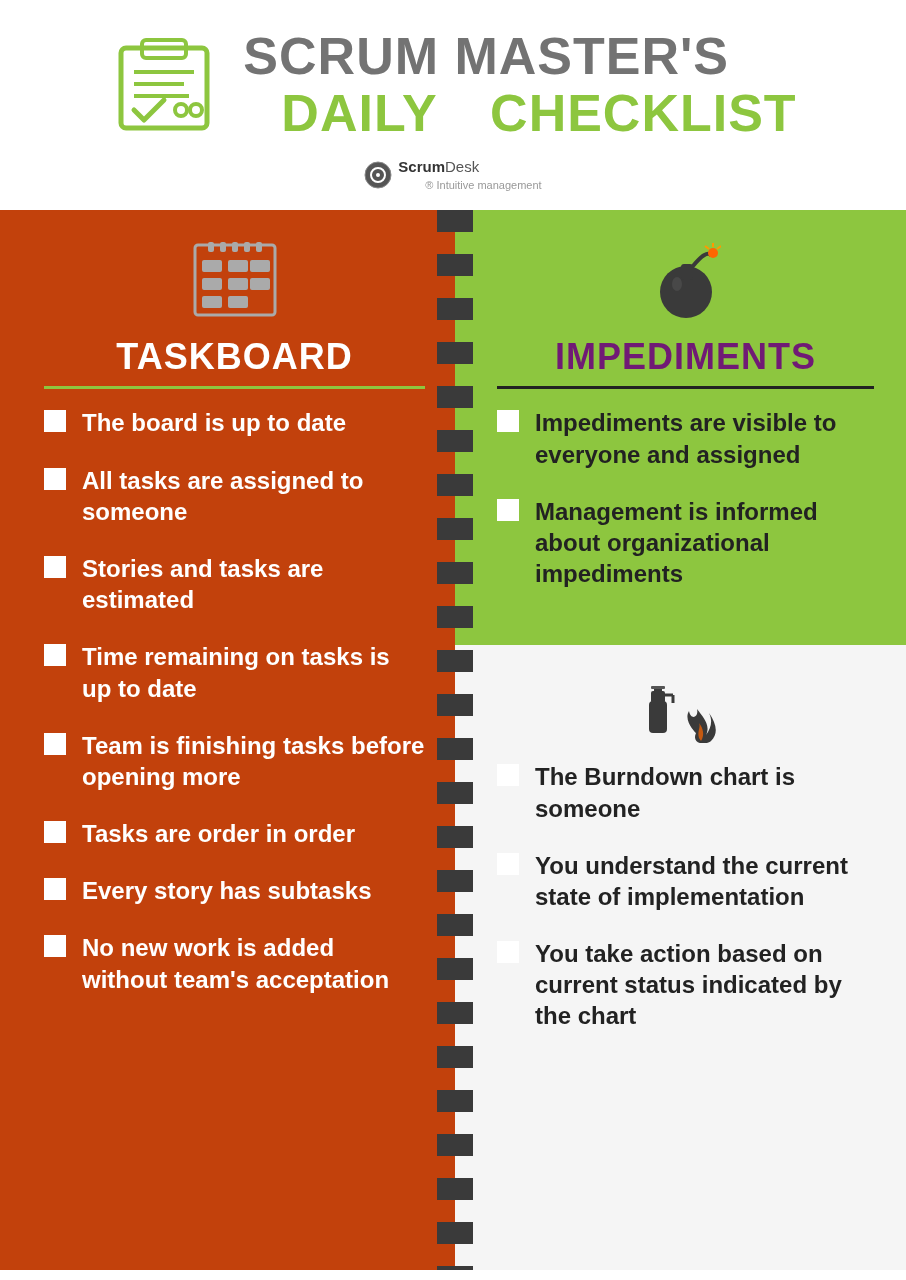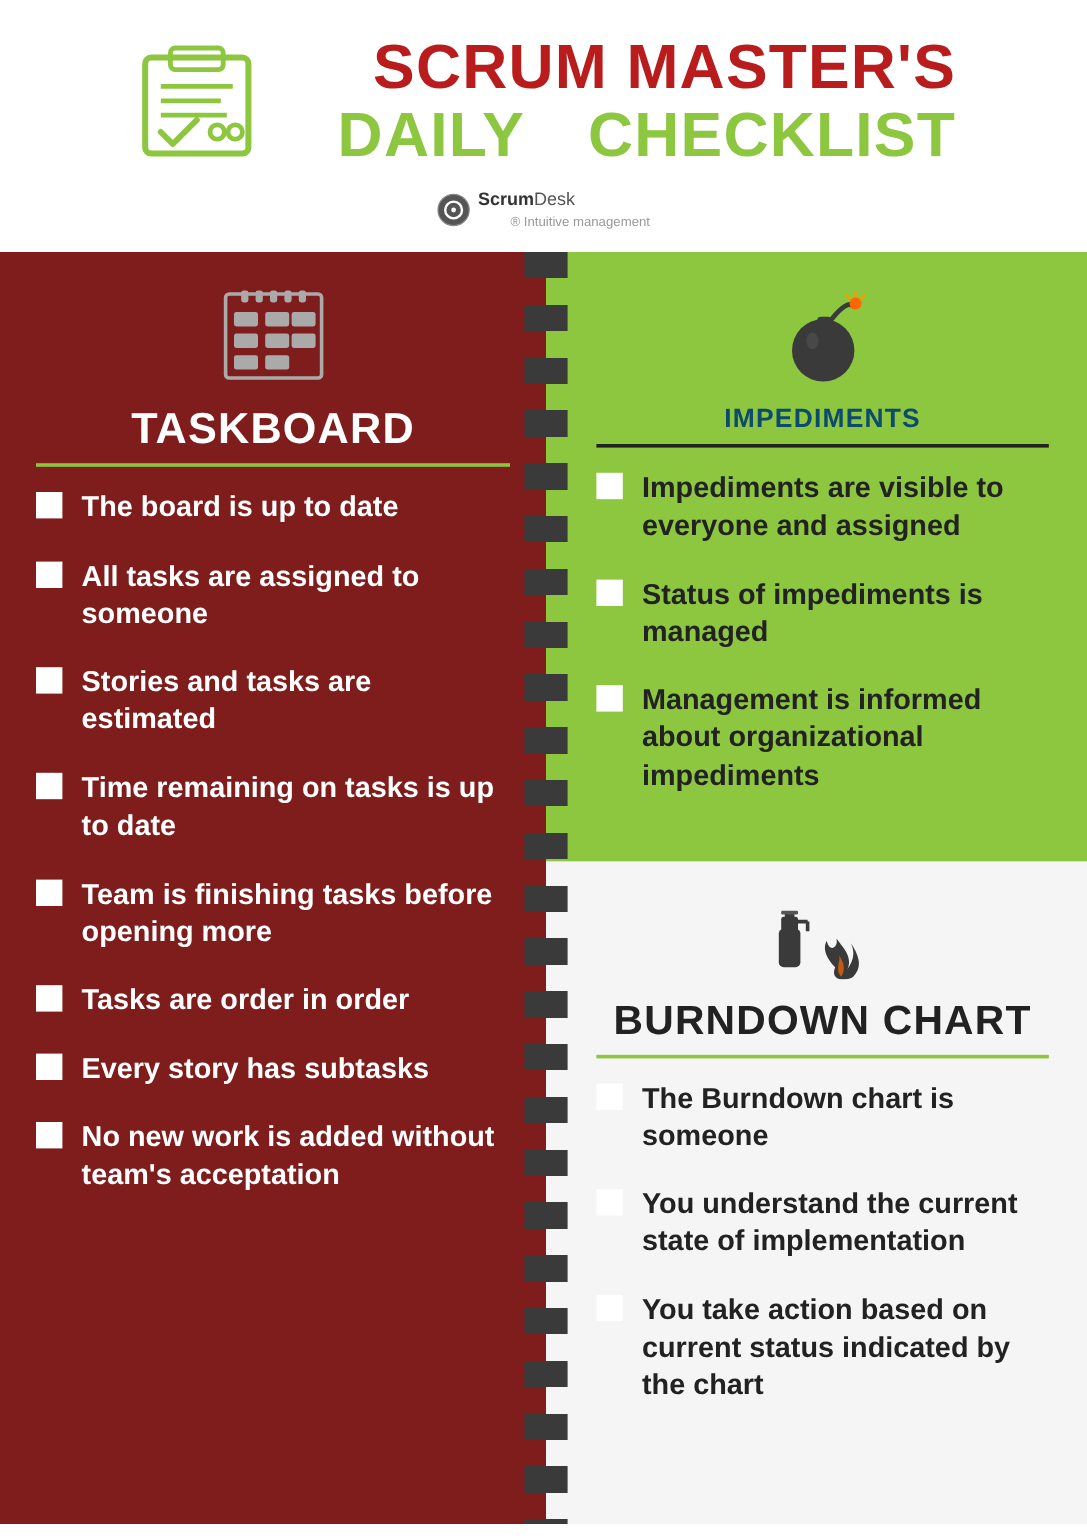--- a/index.html
+++ b/index.html
@@ -25,24 +25,23 @@
       flex-shrink: 0;
     }
     .header-title {
       display: flex;
       flex-direction: column;
       line-height: 1.1;
     }
     .header-title .line1 {
       font-size: 52px;
       font-weight: 900;
-      color: #b91c1c;
+      color: #737373;
       text-transform: uppercase;
       letter-spacing: 1px;
-      text-align: right;
     }
     .header-title .line2 {
       font-size: 52px;
       font-weight: 900;
       color: #222;
       text-transform: uppercase;
       letter-spacing: 1px;
     }
     .header-title .line2 span {
       color: #8dc63f;
@@ -71,24 +70,24 @@
 
     
     .main {
       display: flex;
       width: 100%;
       min-height: 1060px;
     }
 
     
     .left-col {
-      background: #7f1d1d;
+      background: #c2410c;
       width: 455px;
       flex-shrink: 0;
-      padding: 30px 30px 30px 30px;
+      padding: 30px 30px 30px 44px;
       position: relative;
     }
     .left-col::after {
       content: '';
       position: absolute;
       right: -18px;
       top: 0;
       bottom: 0;
       width: 36px;
       background: repeating-linear-gradient(
@@ -155,23 +154,23 @@
       flex-direction: column;
     }
 
     
     .impediments-section {
       background: #8dc63f;
       padding: 30px 32px 30px 42px;
       flex: 0 0 auto;
     }
     .impediments-section .section-title {
-      color: #0c4a6e;
+      color: #701a75;
       border-color: #222;
-      font-size: 22px;
+      font-size: 36px;
     }
     .impediments-section .check-text {
       color: #222;
     }
     .impediments-section .check-box {
       background: #222;
     }
 
     
     .burndown-section {
@@ -309,24 +308,20 @@
         </svg>
       </div>
       <div class="section-title">IMPEDIMENTS</div>
       <ul class="checklist">
         <li>
           <div class="check-box"></div>
           <span class="check-text">Impediments are visible to everyone and assigned</span>
         </li>
         <li>
           <div class="check-box"></div>
-          <span class="check-text">Status of impediments is managed</span>
-        </li>
-        <li>
-          <div class="check-box"></div>
           <span class="check-text">Management is informed about organizational impediments</span>
         </li>
       </ul>
     </div>
 
     <div class="burndown-section">
       <div class="section-icon">
         <svg width="90" height="70" viewBox="0 0 90 70" xmlns="http://www.w3.org/2000/svg">
 
           <rect x="8" y="28" width="18" height="32" rx="4" fill="#3a3a3a"></rect>
@@ -335,21 +330,20 @@
           <rect x="10" y="13" width="14" height="3" rx="1" fill="#555"></rect>
 
           <line x1="22" y1="22" x2="32" y2="22" stroke="#3a3a3a" stroke-width="3"></line>
           <line x1="32" y1="22" x2="32" y2="30" stroke="#3a3a3a" stroke-width="3"></line>
 
           <path d="M55 60 C55 60 42 48 48 38 C50 48 58 44 56 36 C62 44 70 52 65 62 C70 55 72 48 68 40 C75 50 78 60 70 68 C65 72 50 72 55 60 Z" fill="#3a3a3a"></path>
 
           <path d="M58 65 C56 58 60 54 58 50 C62 55 64 62 60 68 Z" fill="#ff6600" opacity="0.7"></path>
         </svg>
       </div>
-      <div class="section-title">BURNDOWN CHART</div>
       <ul class="checklist">
         <li>
           <div class="check-box"></div>
           <span class="check-text">The Burndown chart is someone</span>
         </li>
         <li>
           <div class="check-box"></div>
           <span class="check-text">You understand the current state of implementation</span>
         </li>
         <li>

